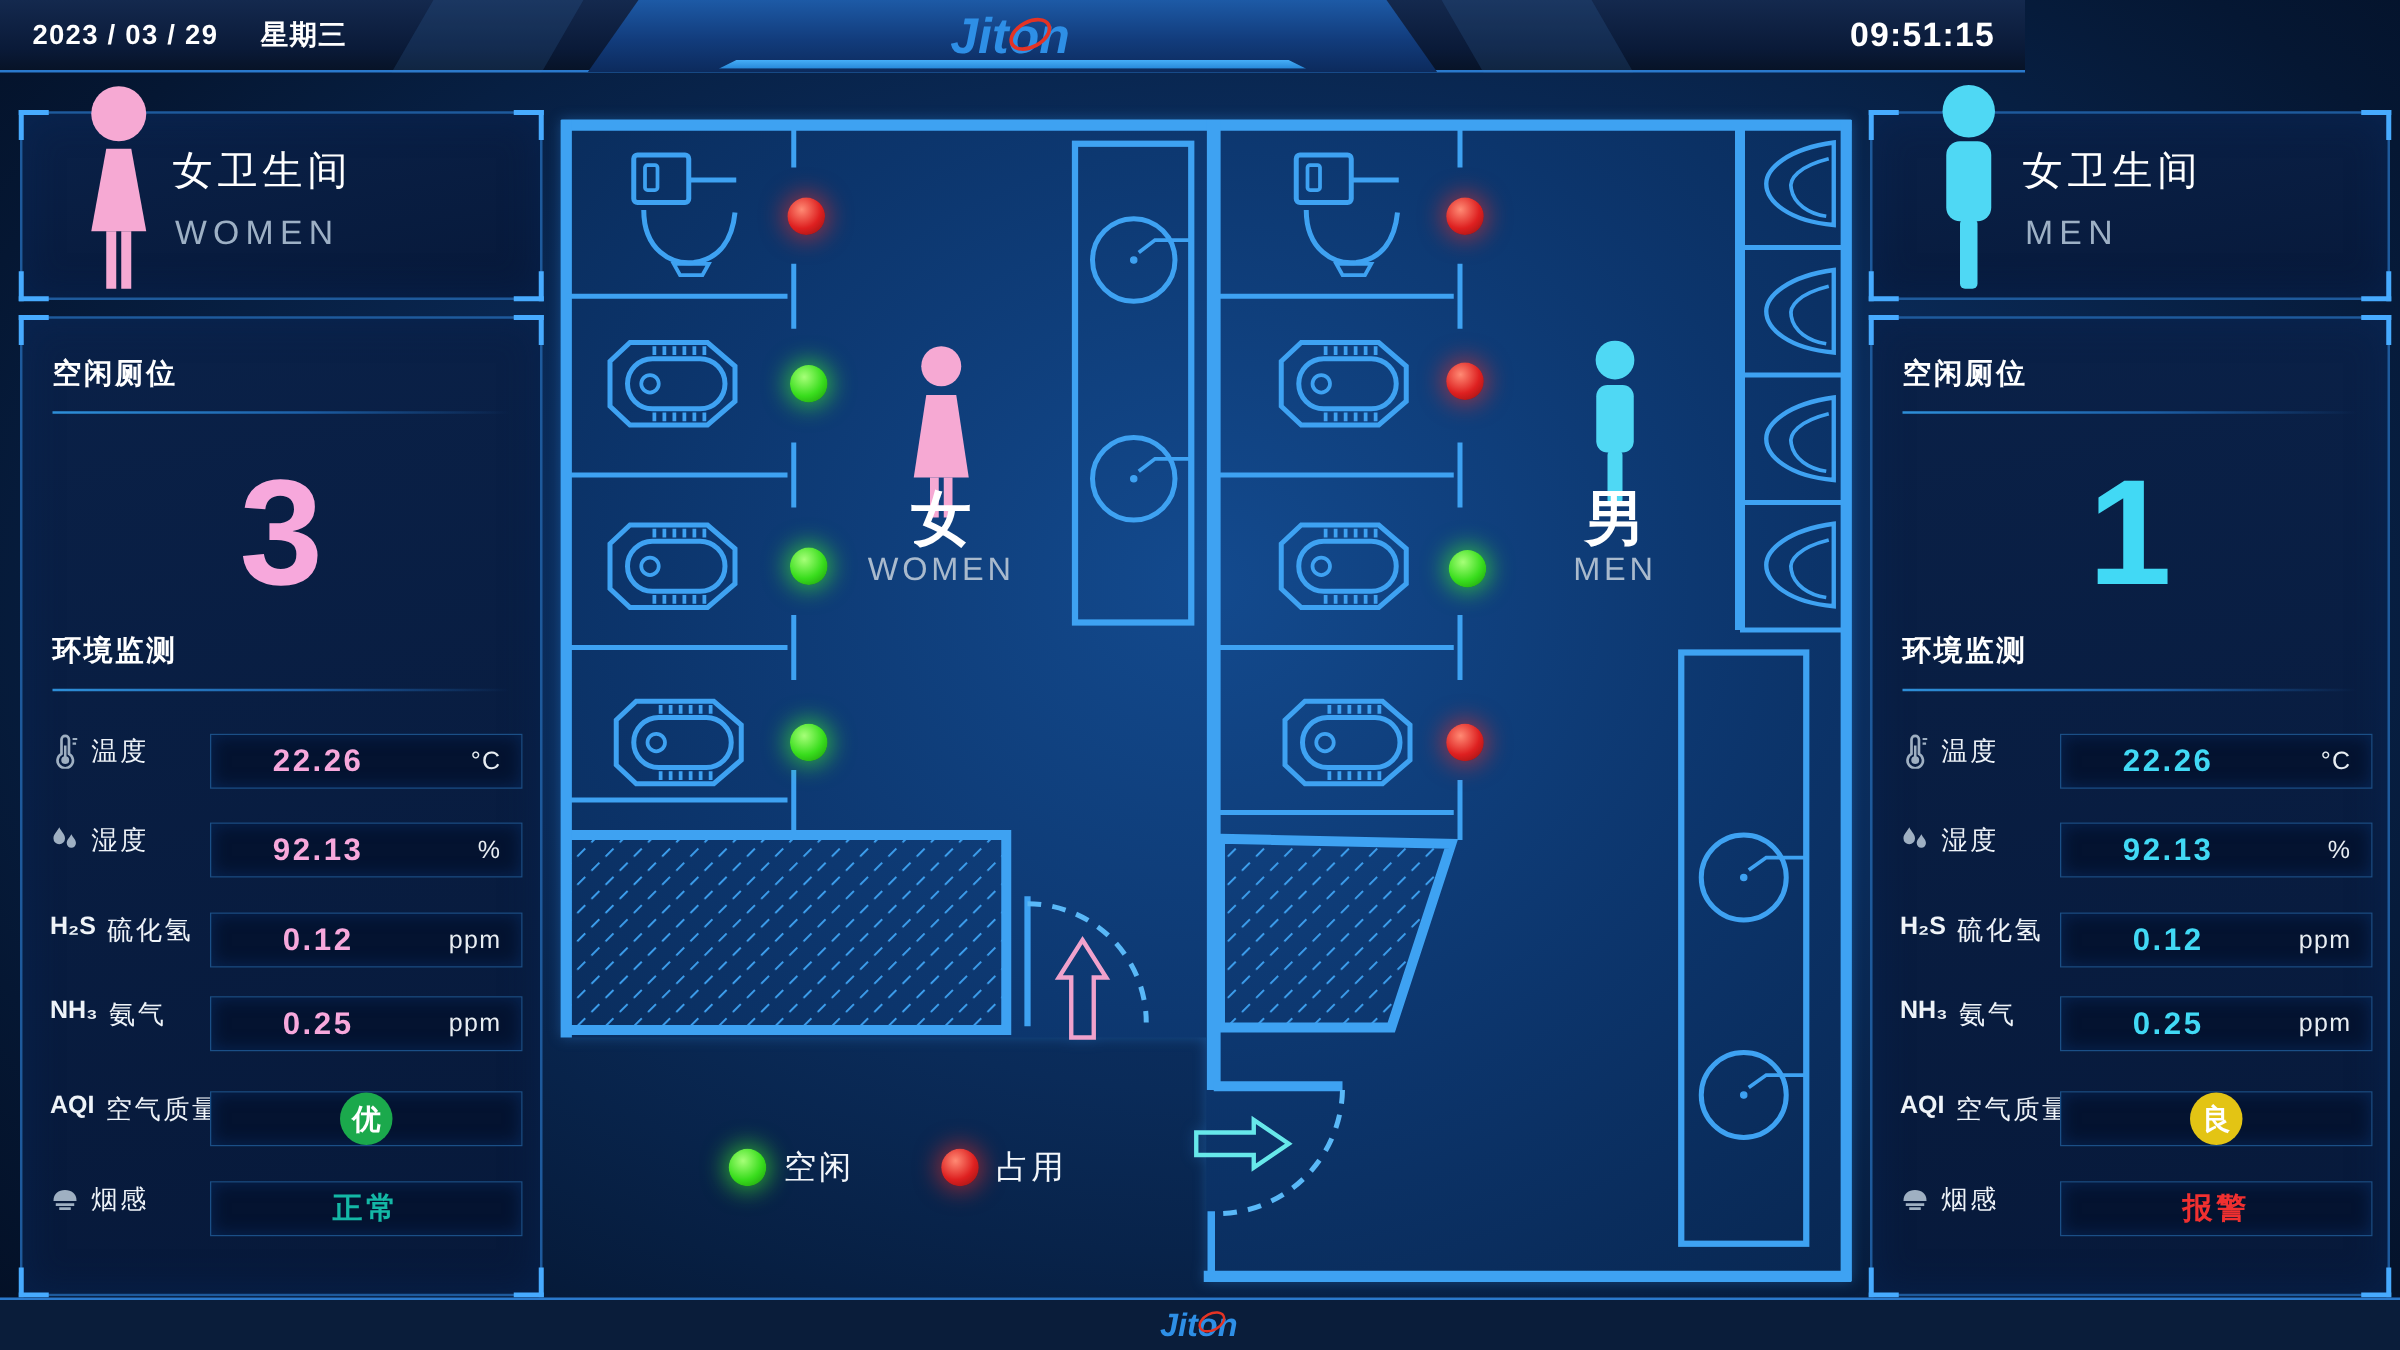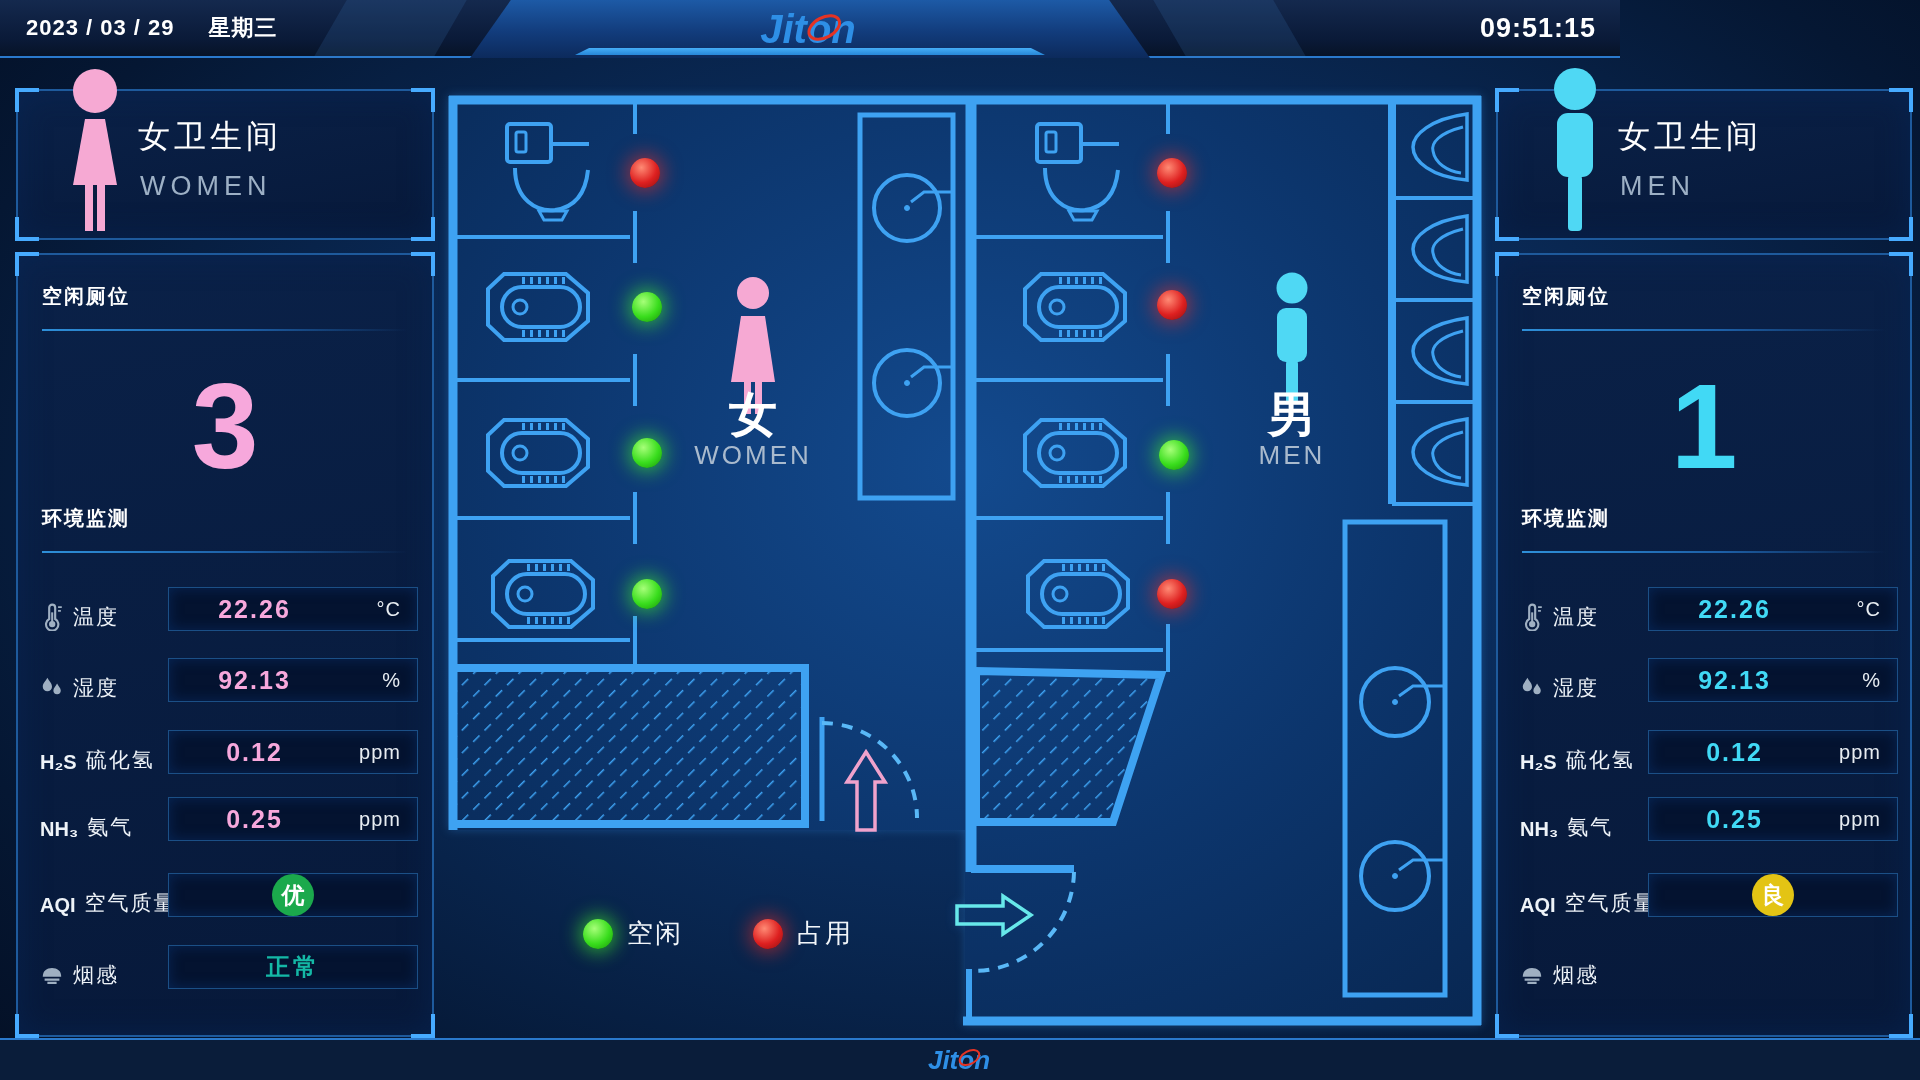--- a/index.html
+++ b/index.html
@@ -43,30 +43,30 @@
   .cr.tr{top:-3px;right:-3px;border-top-width:4px;border-right-width:4px}
   .cr.bl{bottom:-3px;left:-3px;border-bottom-width:4px;border-left-width:4px}
   .cr.br{bottom:-3px;right:-3px;border-bottom-width:4px;border-right-width:4px}
   .wpanel-hdr{left:16px;top:89px;width:418px;height:151px}
   .mpanel-hdr{left:1496px;top:89px;width:416px;height:151px}
   .wpanel-body{left:16px;top:253px;width:418px;height:784px}
   .mpanel-body{left:1496px;top:253px;width:416px;height:784px}
   .person{position:absolute;left:46px;top:-24px;width:62px;height:172px}
   .ptitle{position:absolute;left:120px;top:24px;font-size:32px;font-weight:normal;letter-spacing:4px}
   .psub{position:absolute;left:122px;top:80px;font-size:27px;color:#9db0c5;letter-spacing:5px}
-  .h1{position:absolute;left:24px;top:28px;font-size:20px;font-weight:bold;letter-spacing:2px}
+  .h1{position:absolute;left:24px;top:28px;font-size:23px;font-weight:bold;letter-spacing:2px}
   .hline{position:absolute;left:24px;right:24px;height:2px;
     background:linear-gradient(90deg,#2e8fd8 0%,#1d5fa6 55%,rgba(29,95,166,0) 100%)}
   .hline1{top:74px}.hline2{top:296px}
   .big-num{position:absolute;left:0;right:0;top:96px;height:150px;line-height:150px;text-align:center;
     font-size:120px;font-weight:bold}
   .envh{top:250px}
   .women-color{color:#f7a8dc}.men-color{color:#41d9f5}
   .row{position:absolute;left:22px;right:16px;height:46px}
-  .rlabel{position:absolute;left:0;top:0;height:44px;display:flex;align-items:flex-end;gap:9px}
+  .rlabel{position:absolute;left:0;top:0;height:44px;display:flex;align-items:flex-start;gap:9px}
   .rlabel .lt{font-size:21px;letter-spacing:2px;color:#eef3f8}
   .rprefix{font-size:20px;font-weight:bold;color:#eef3f8}
   .ricon{width:24px;height:28px;flex:0 0 auto}
   .vbox{position:absolute;left:128px;top:0;width:250px;height:44px;background:#041330;
     border:1px solid #1b4f86;box-shadow:inset 0 0 14px rgba(10,50,110,.6)}
   .val{position:absolute;left:8px;width:155px;text-align:center;line-height:42px;font-size:25px;font-weight:bold;letter-spacing:2px}
   .unit{position:absolute;right:16px;line-height:42px;font-size:20px;color:#e8edf2;letter-spacing:1px}
   .badge{position:absolute;left:50%;top:50%;transform:translate(-50%,-50%);width:42px;height:42px;border-radius:50%;
     display:flex;align-items:center;justify-content:center;font-size:23px;font-weight:bold;color:#fff}
   .stxt{position:absolute;left:0;right:0;text-align:center;line-height:42px;font-size:24px;font-weight:bold;letter-spacing:3px}
@@ -300,20 +300,23 @@
   </div>
 
   <div class="row r6">
     <div class="rlabel">
       <svg class="ricon" viewBox="0 0 26 26">
         <path d="M3 15c0-6.5 4.4-9.5 10-9.5S23 8.5 23 15z" fill="#9fb0c2"></path>
         <path d="M5 18h16M8 21.5h10" stroke="#9fb0c2" stroke-width="2.4"></path>
       </svg>
       <span class="lt">烟感</span>
     </div>
+    <div class="vbox">
+      <span class="stxt" style="color:#f03030">报警</span>
+    </div>
   </div>
 </div>
 
 <svg class="plan-svg" viewBox="0 0 1045 945">
   <defs>
     <radialGradient id="bgGrad" cx="50%" cy="40%" r="80%">
       <stop offset="0%" stop-color="#134a8e"></stop>
         <stop offset="55%" stop-color="#0c356c"></stop>
         <stop offset="100%" stop-color="#082650"></stop>
     </radialGradient>

